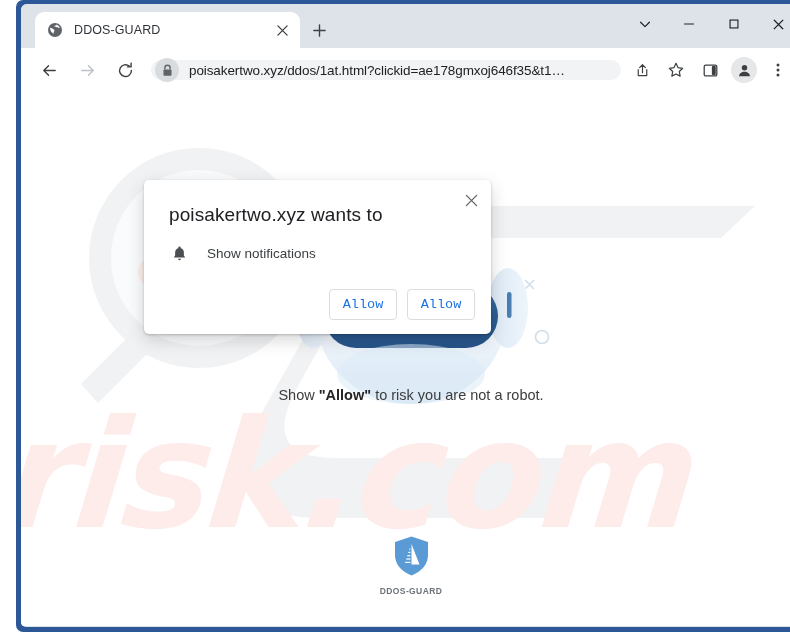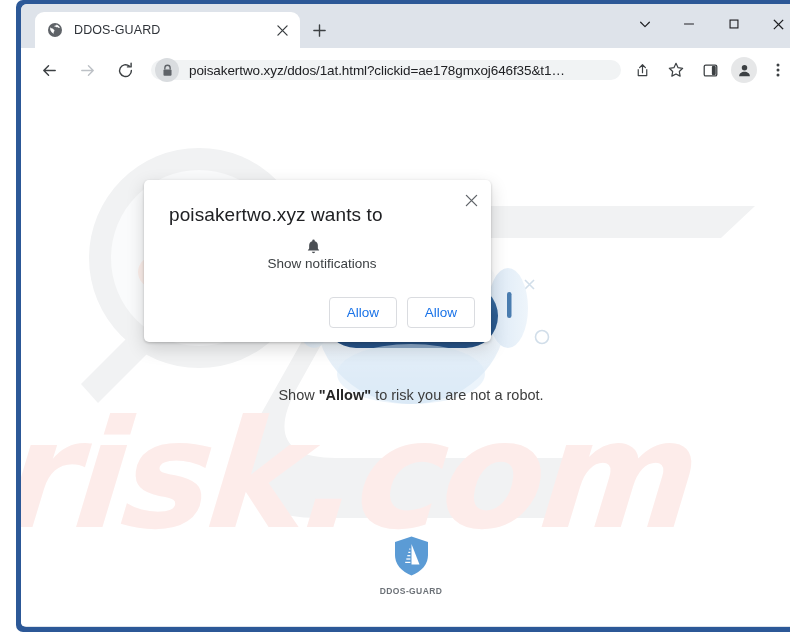--- a/index.html
+++ b/index.html
@@ -236,23 +236,22 @@
   }
   .perm-title {
     font-size: 19px;
     color: #202124;
     padding: 8px 34px 0 9px;
     letter-spacing: .1px;
   }
   .perm-row {
     display: flex;
     align-items: center;
-    margin-top: 10px;
+    margin-top: 17px;
     padding-left: 9px;
-    flex-direction: column;
   }
   .perm-row-icon {
     width: 20px; height: 20px;
     flex: 0 0 20px;
     margin-right: 18px;
     display: flex; align-items: center; justify-content: center;
   }
   .perm-row-label {
     font-size: 13.5px;
     color: #3c4043;
@@ -265,21 +264,21 @@
   }
   .perm-btn {
     min-width: 68px;
     height: 31px;
     padding: 0 12px;
     border: 1px solid #dadce0;
     border-radius: 4px;
     background: #ffffff;
     color: #1a73e8;
     font-size: 13.5px;
-    font-family: Liberation Sans, sans-serif;
+    font-family: Liberation Mono, monospace;
     cursor: pointer;
     display: flex; align-items: center; justify-content: center;
   }
 </style>
 </head>
 <body>
 
 <div class="window-frame">
   <div class="window-inner">
 

